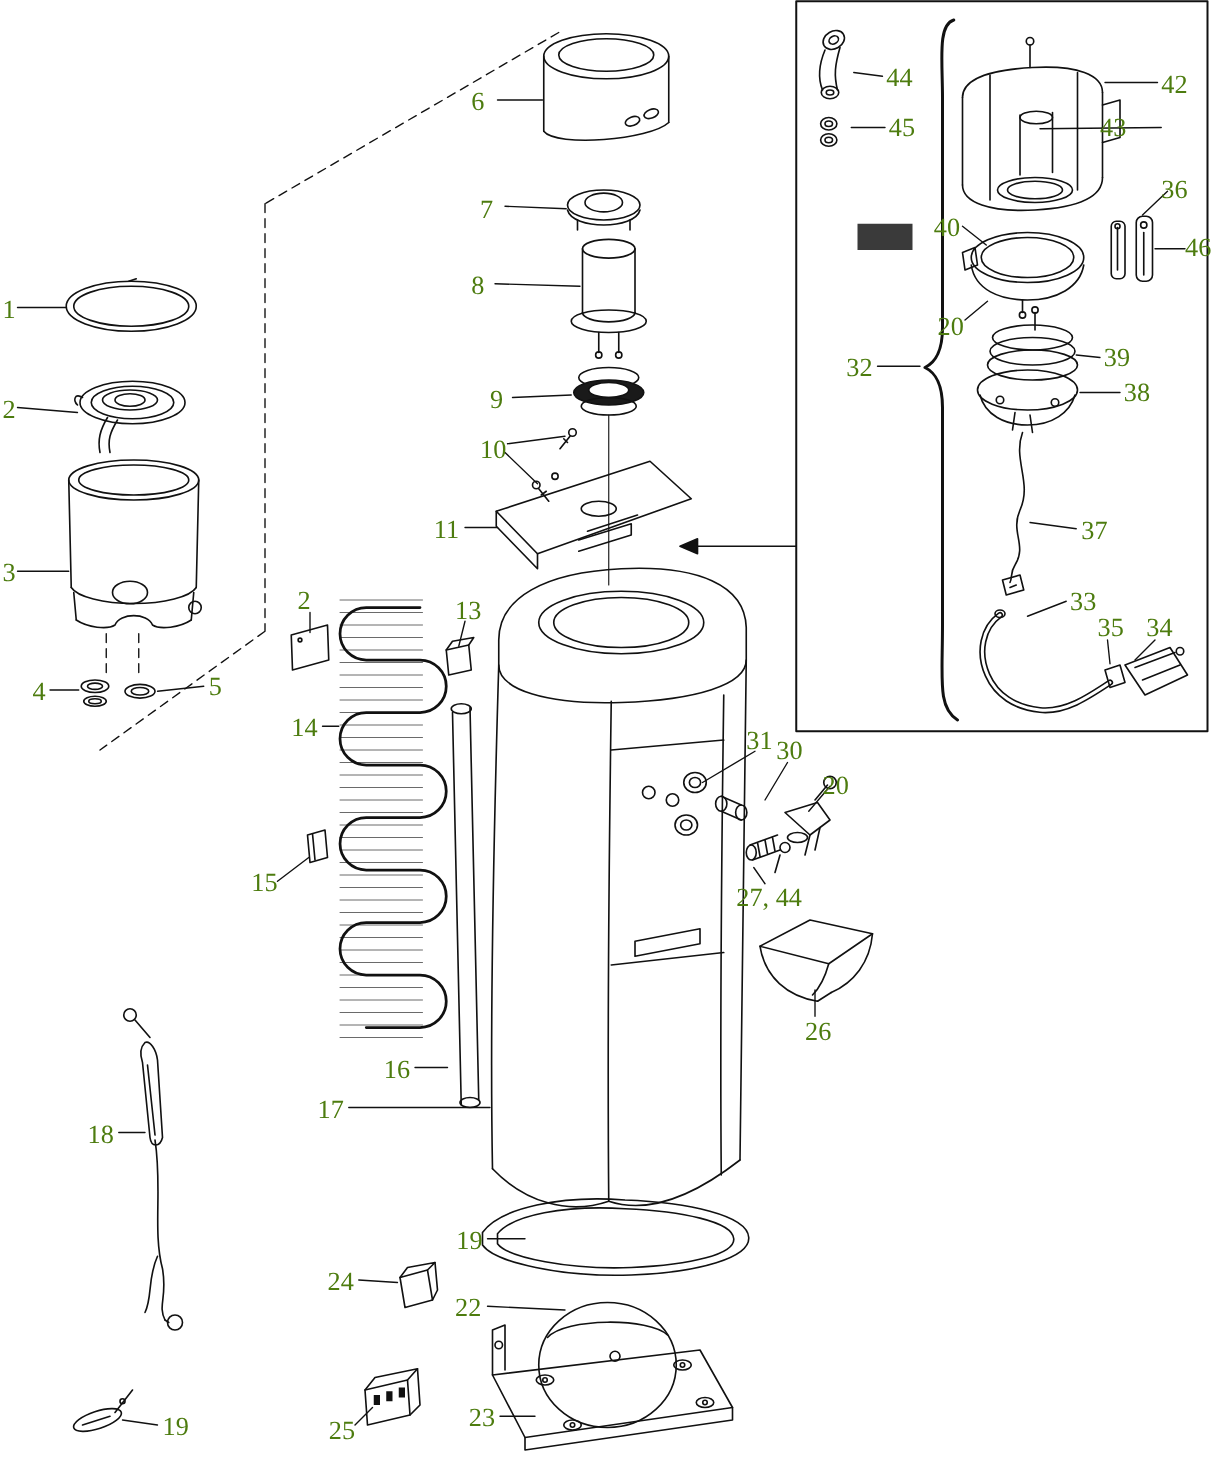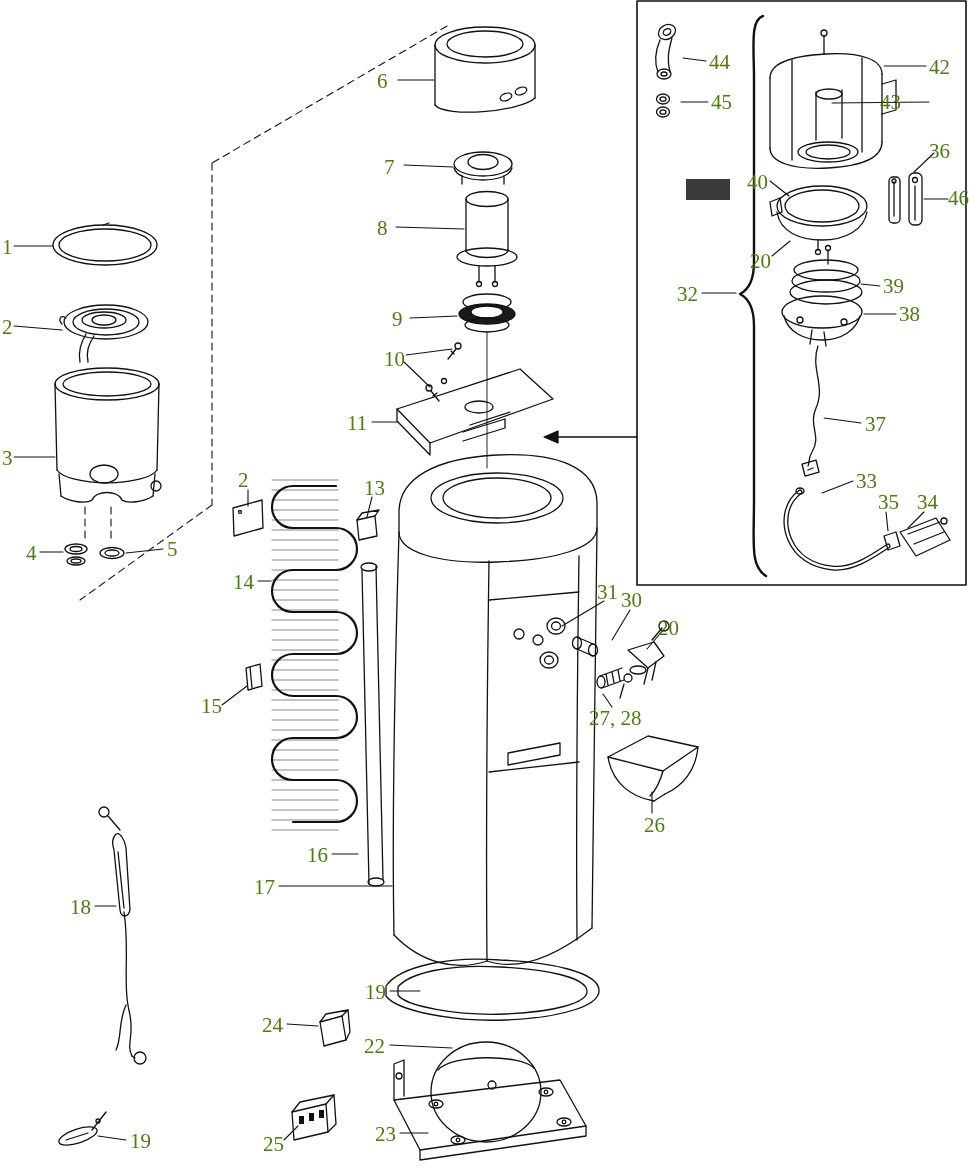--- a/index.html
+++ b/index.html
@@ -370,21 +370,21 @@
 <div class="co" style="left:307px;top:845px">16</div>
 <div class="co" style="left:254px;top:877px">17</div>
 <div class="co" style="left:70px;top:897px">18</div>
 <div class="co" style="left:365px;top:982px">19</div>
 <div class="co" style="left:262px;top:1015px">24</div>
 <div class="co" style="left:364px;top:1036px">22</div>
 <div class="co" style="left:375px;top:1124px">23</div>
 <div class="co" style="left:130px;top:1131px">19</div>
 <div class="co" style="left:263px;top:1134px">25</div>
 <div class="co" style="left:644px;top:815px">26</div>
-<div class="co" style="left:589px;top:708px">27, 28</div>
+<div class="co" style="left:589px;top:708px">27, 44</div>
 <div class="co" style="left:658px;top:618px">20</div>
 <div class="co" style="left:621px;top:590px">30</div>
 <div class="co" style="left:597px;top:582px">31</div>
 <div class="co" style="left:677px;top:284px">32</div>
 <div class="co" style="left:856px;top:471px">33</div>
 <div class="co" style="left:917px;top:492px">34</div>
 <div class="co" style="left:878px;top:492px">35</div>
 <div class="co" style="left:929px;top:141px">36</div>
 <div class="co" style="left:865px;top:414px">37</div>
 <div class="co" style="left:899px;top:304px">38</div>

